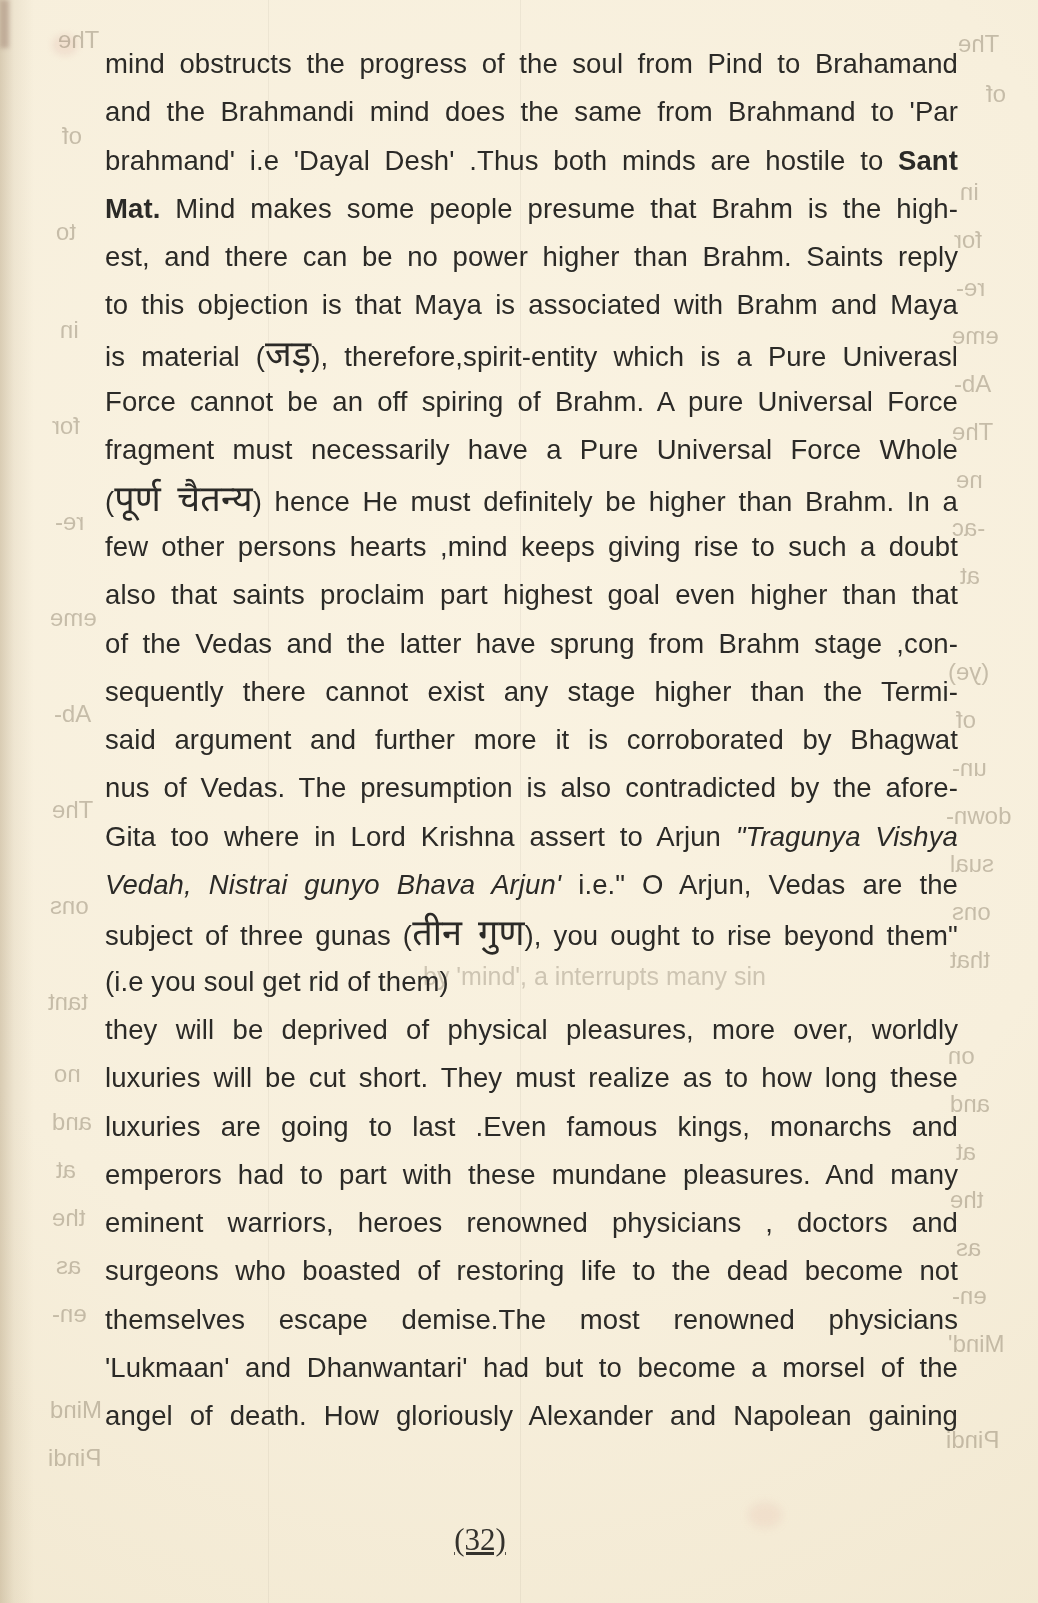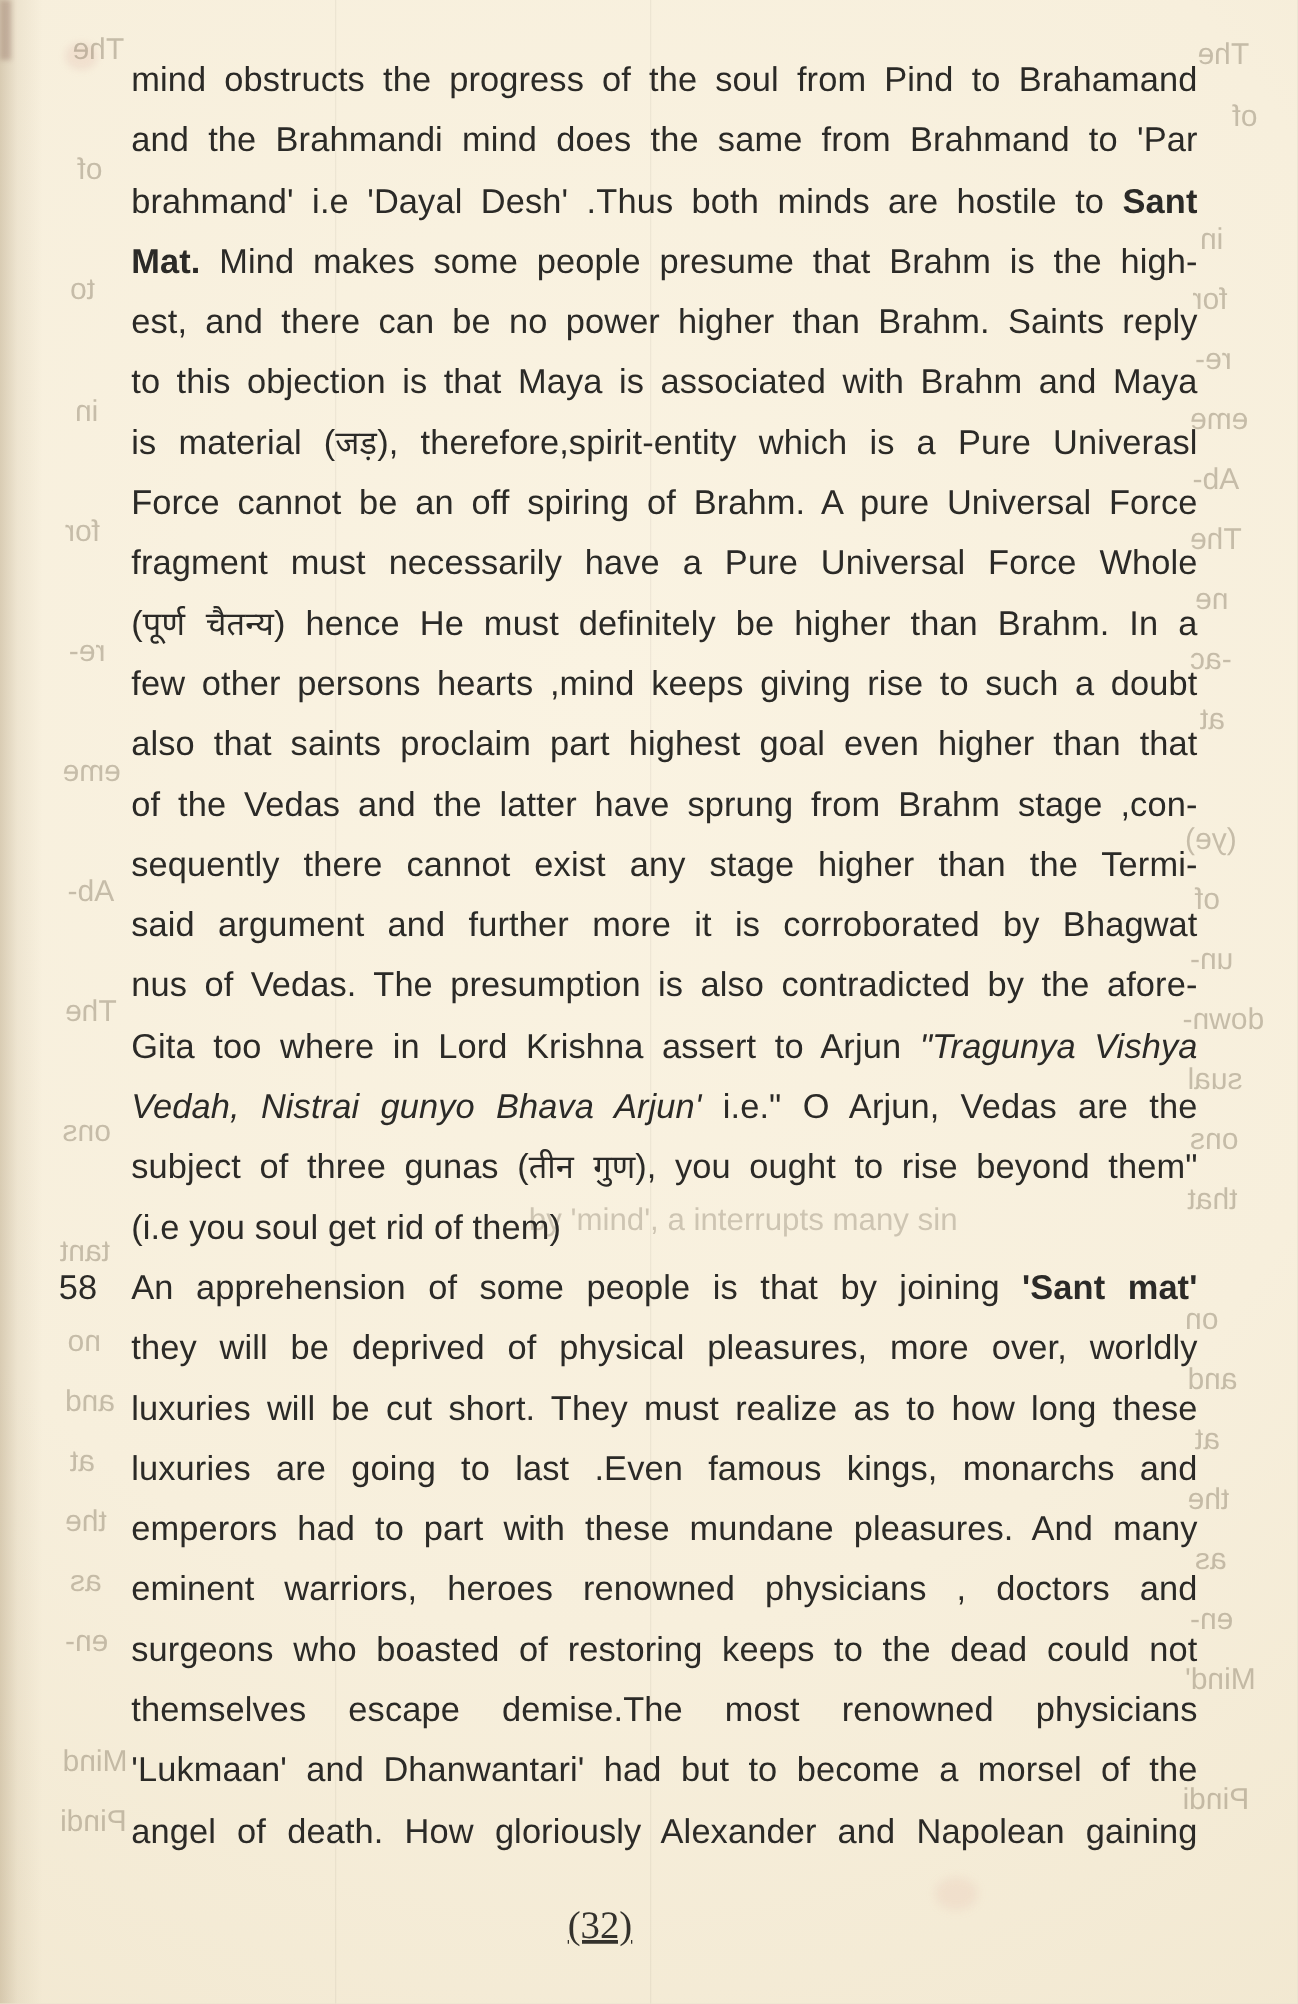--- a/index.html
+++ b/index.html
@@ -43,21 +43,21 @@
     font-size:27.5px;
     letter-spacing:0.1px;
     text-align:justify;
     text-align-last:justify;
     white-space:normal;
     color:#2b2a27;
   }
   .line.nojust{text-align:left;text-align-last:left;}
   .line .b{font-weight:bold;}
   .line .i{font-style:italic;}
-  .line .dev{font-family:"DejaVu Sans",sans-serif;font-size:26px;}
+  .line .dev{font-family:"DejaVu Sans",sans-serif;font-size:36px;}
   .marker{
     position:absolute;left:-58px;top:0;width:52px;
     text-align:left;font-size:27.5px;
   }
   #page-number{
     position:absolute;left:0;top:1522px;width:960px;
     text-align:center;
     font-family:"Liberation Serif","DejaVu Serif",serif;
     font-size:31px;color:#34322d;text-decoration:underline;
   }
@@ -146,26 +146,25 @@
       <div class="line"><span>few other persons hearts ,mind keeps giving rise to such a doubt</span></div>
       <div class="line"><span>also that saints proclaim part highest goal even higher than that</span></div>
       <div class="line"><span>of the Vedas and the latter have sprung from Brahm stage ,con-</span></div>
       <div class="line"><span>sequently there cannot exist any stage higher than the Termi-</span></div>
       <div class="line"><span>said argument and further more it is corroborated by Bhagwat</span></div>
       <div class="line"><span>nus of Vedas. The presumption is also contradicted by the afore-</span></div>
       <div class="line"><span>Gita too where in Lord Krishna assert to Arjun </span><span class="i">"Tragunya Vishya</span></div>
       <div class="line"><span class="i">Vedah, Nistrai gunyo Bhava Arjun'</span><span> i.e." O Arjun, Vedas are the</span></div>
       <div class="line"><span>subject of three gunas (</span><span class="dev">तीन गुण</span><span>), you ought to rise beyond them"</span></div>
       <div class="line nojust"><span>(i.e you soul get rid of them)</span></div>
-      <div class="line"><span class="marker">58</span><span>An apprehension of some people is that by joining </span><span class="b">'Sant mat'</span></div>
       <div class="line"><span>they will be deprived of physical pleasures, more over, worldly</span></div>
       <div class="line"><span>luxuries will be cut short. They must realize as to how long these</span></div>
       <div class="line"><span>luxuries are going to last .Even famous kings, monarchs and</span></div>
       <div class="line"><span>emperors had to part with these mundane pleasures. And many</span></div>
       <div class="line"><span>eminent warriors, heroes renowned physicians , doctors and</span></div>
-      <div class="line"><span>surgeons who boasted of restoring keeps to the dead could not</span></div>
+      <div class="line"><span>surgeons who boasted of restoring life to the dead become not</span></div>
       <div class="line"><span>themselves escape demise.The most renowned physicians</span></div>
       <div class="line"><span>'Lukmaan' and Dhanwantari' had but to become a morsel of the</span></div>
       <div class="line"><span>angel of death. How gloriously Alexander and Napolean gaining</span></div>
     </div>
 
   <div id="page-number">(32)</div>
 </div>
 
 </body></html>

